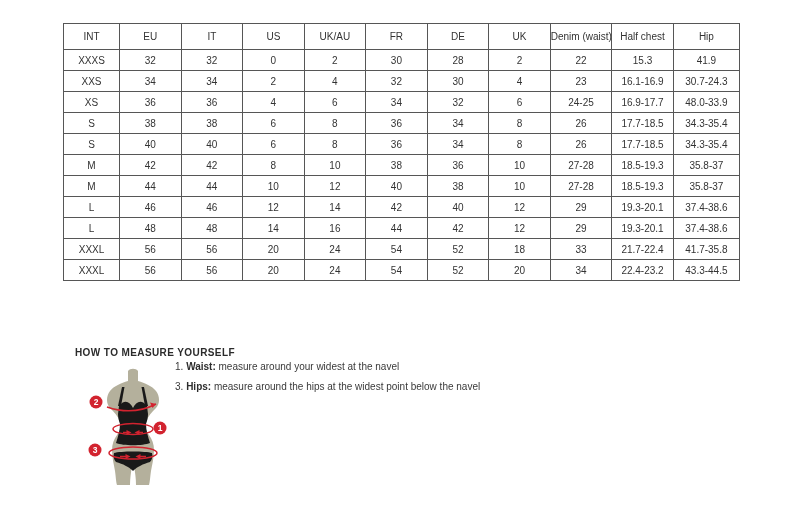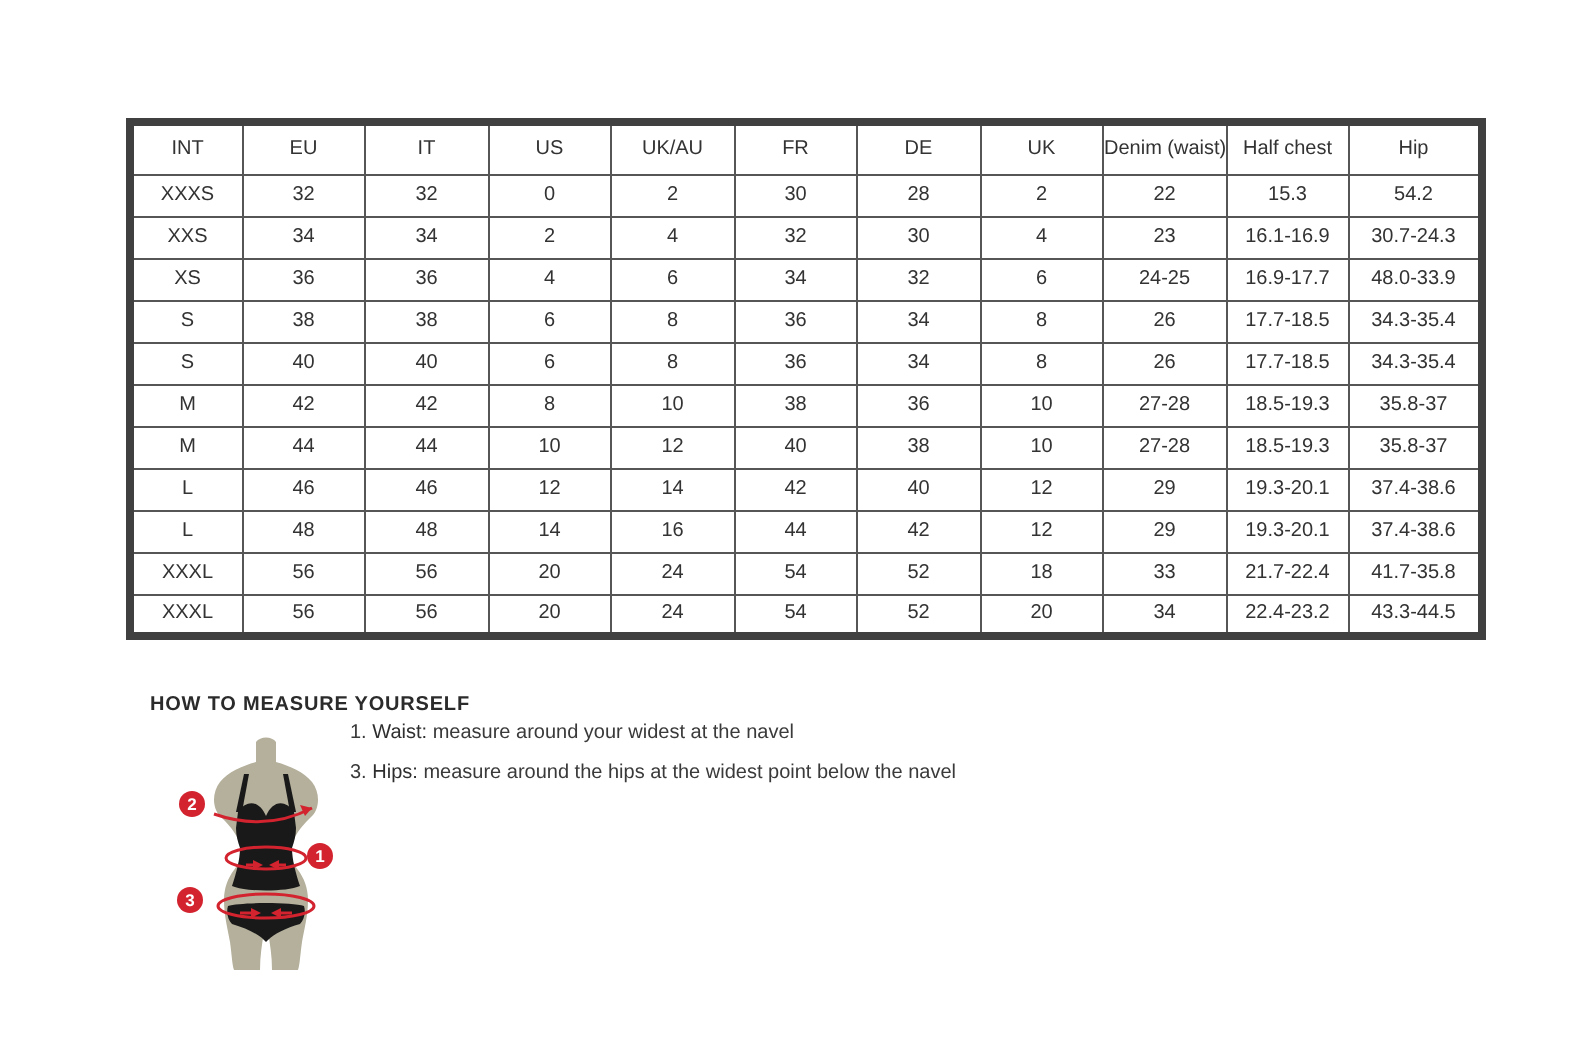--- a/index.html
+++ b/index.html
@@ -17,22 +17,21 @@
   .size-table-wrap {
     position: absolute;
     left: 63px;
     top: 23px;
     width: 677px;
   }
   table.size-table {
     width: 100%;
     border-collapse: collapse;
     table-layout: fixed;
-    border: 4px solid #404040;
-    margin-top: 36px;
+    border: 1px solid #404040;
   }
   table.size-table th,
   table.size-table td {
     border: 1px solid #565656;
     text-align: center;
     vertical-align: middle;
     font-size: 10px;
     color: #333333;
     font-weight: 400;
     white-space: nowrap;
@@ -67,21 +66,21 @@
     left: 175px;
     top: 361px;
     list-style: none;
     font-size: 10px;
     color: #3a3a3a;
   }
   .measure-instructions li {
     margin-bottom: 8.5px;
     line-height: 11px;
   }
-  .measure-instructions .ins-label { font-weight: 400; color: #2e2e2e; }
+  .measure-instructions .ins-label { font-weight: 700; color: #2e2e2e; }
 </style>
 </head>
 <body>
 
 <div class="size-table-wrap">
   <table class="size-table">
     <colgroup>
       <col class="c-int">
         <col class="c-std">
         <col class="c-std">
@@ -114,21 +113,21 @@
           <td>XXXS</td>
           <td>32</td>
           <td>32</td>
           <td>0</td>
           <td>2</td>
           <td>30</td>
           <td>28</td>
           <td>2</td>
           <td>22</td>
           <td>15.3</td>
-          <td>54.2</td>
+          <td>41.9</td>
         </tr>
         <tr>
           <td>XXS</td>
           <td>34</td>
           <td>34</td>
           <td>2</td>
           <td>4</td>
           <td>32</td>
           <td>30</td>
           <td>4</td>

